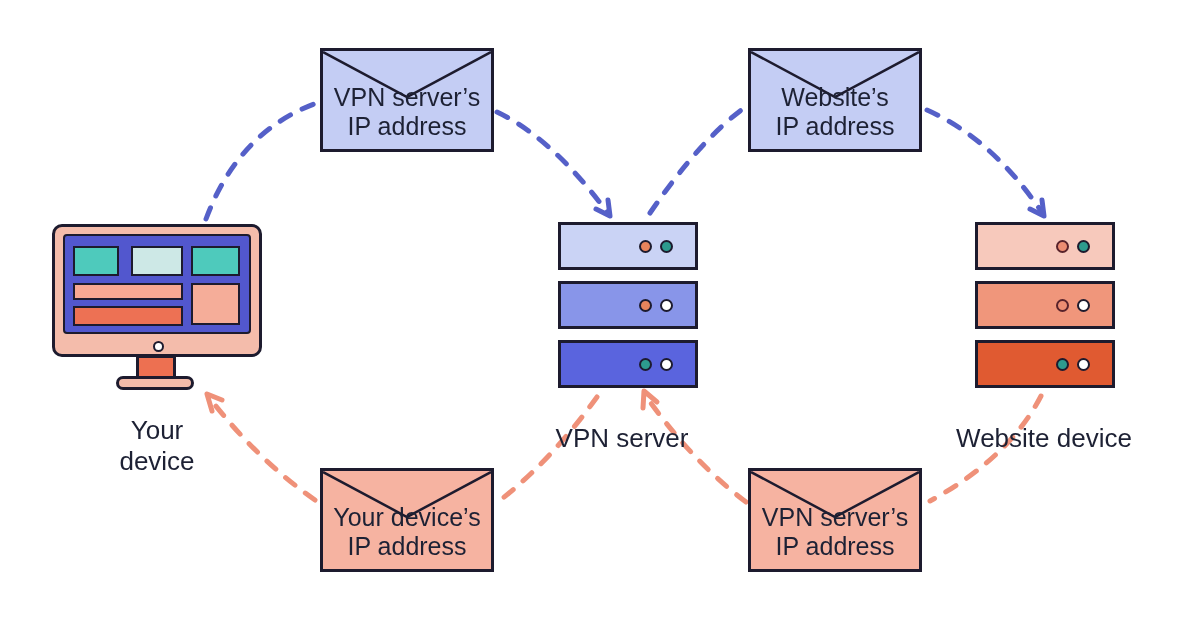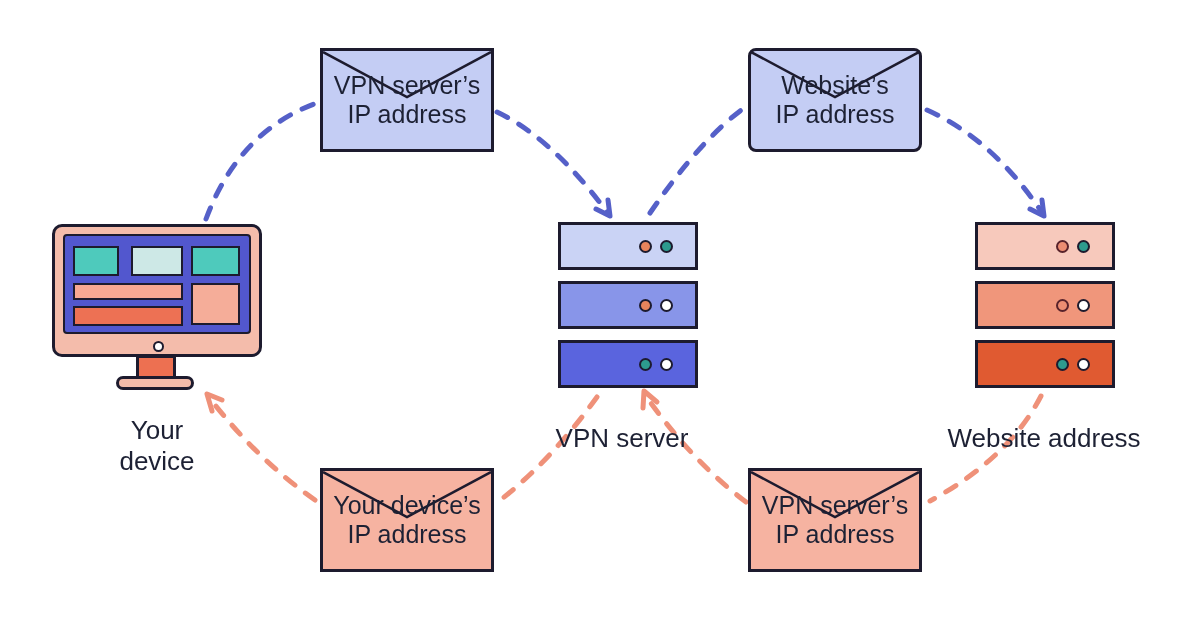--- a/index.html
+++ b/index.html
@@ -19,26 +19,26 @@
   .dash-blue{stroke:var(--blue);stroke-width:5;fill:none;stroke-dasharray:12 13;stroke-linecap:round;}
   .dash-salmon{stroke:var(--salmon);stroke-width:5;fill:none;stroke-dasharray:12 13;stroke-linecap:round;}
   .head-blue{stroke:var(--blue);stroke-width:5;fill:none;stroke-linecap:round;stroke-linejoin:round;}
   .head-salmon{stroke:var(--salmon);stroke-width:5;fill:none;stroke-linecap:round;stroke-linejoin:round;}
 
   
   .envelope{
     position:absolute;width:174px;height:104px;box-sizing:border-box;
     border:3px solid var(--outline);
     display:flex;flex-direction:column;justify-content:flex-end;align-items:center;
-    padding-bottom:20px;
+    padding-bottom:8px;
   }
   .env-blue{background:var(--periwinkle);}
   .env-salmon{background:var(--env-salmon);}
   .env1{left:320px;top:48px;}
-  .env2{left:748px;top:48px;border-radius:8px;}
+  .env2{left:748px;top:48px;}
   .env3{left:320px;top:468px;justify-content:flex-end;}
   .env4{left:748px;top:468px;}
   .flap{position:absolute;left:0;top:0;}
   .flap polyline{fill:none;stroke:var(--outline);stroke-width:2.5;}
   .env-text{position:relative;text-align:center;font-size:25px;line-height:29px;color:var(--ink);}
   .env-text span{display:block;}
 
   
   .monitor{position:absolute;left:52px;top:224px;width:210px;height:133px;box-sizing:border-box;
     background:#f4bcab;border:3px solid var(--outline);border-radius:10px;}
@@ -189,16 +189,16 @@
   </div>
 
   <div class="node-label lbl-device">
     <span>Your</span>
     <span>device</span>
   </div>
   <div class="node-label lbl-vpn">
     <span>VPN server</span>
   </div>
   <div class="node-label lbl-web">
-    <span>Website address</span>
+    <span>Website device</span>
   </div>
 
 </div>
 
 </body></html>

